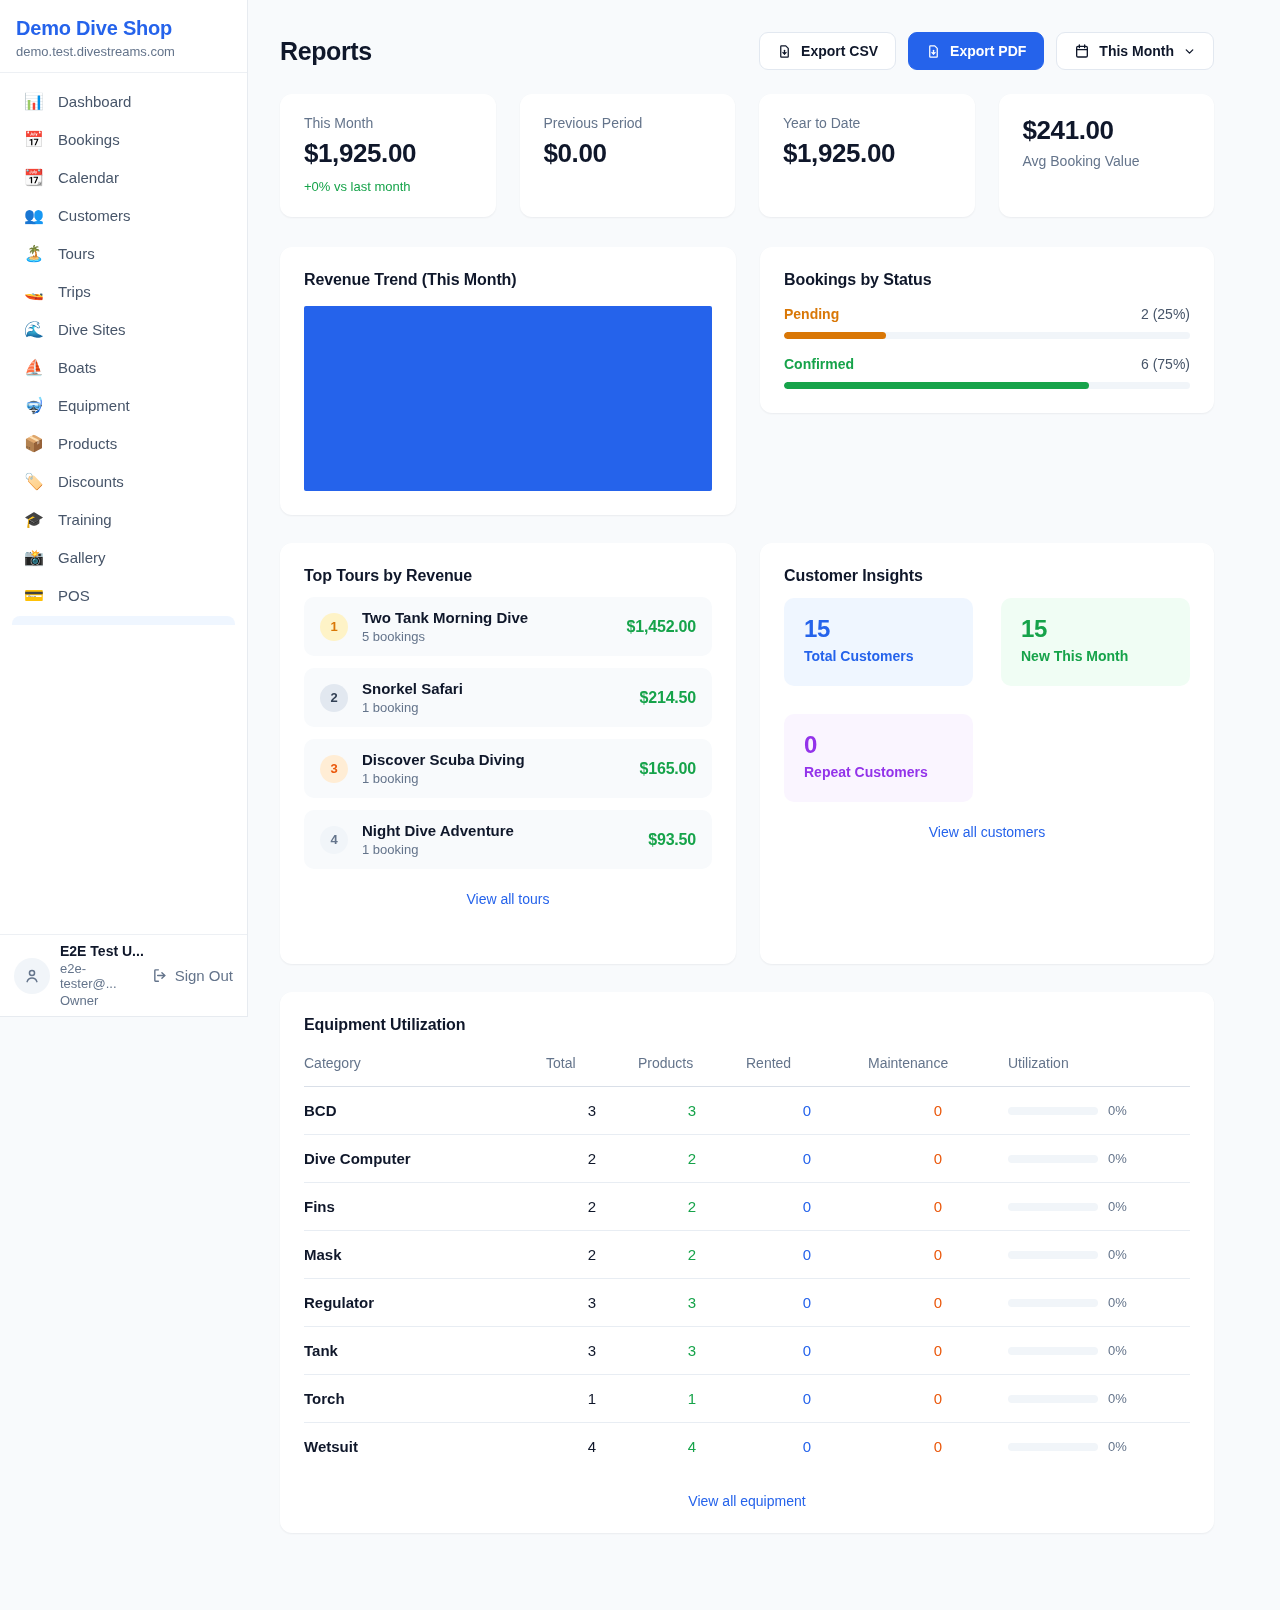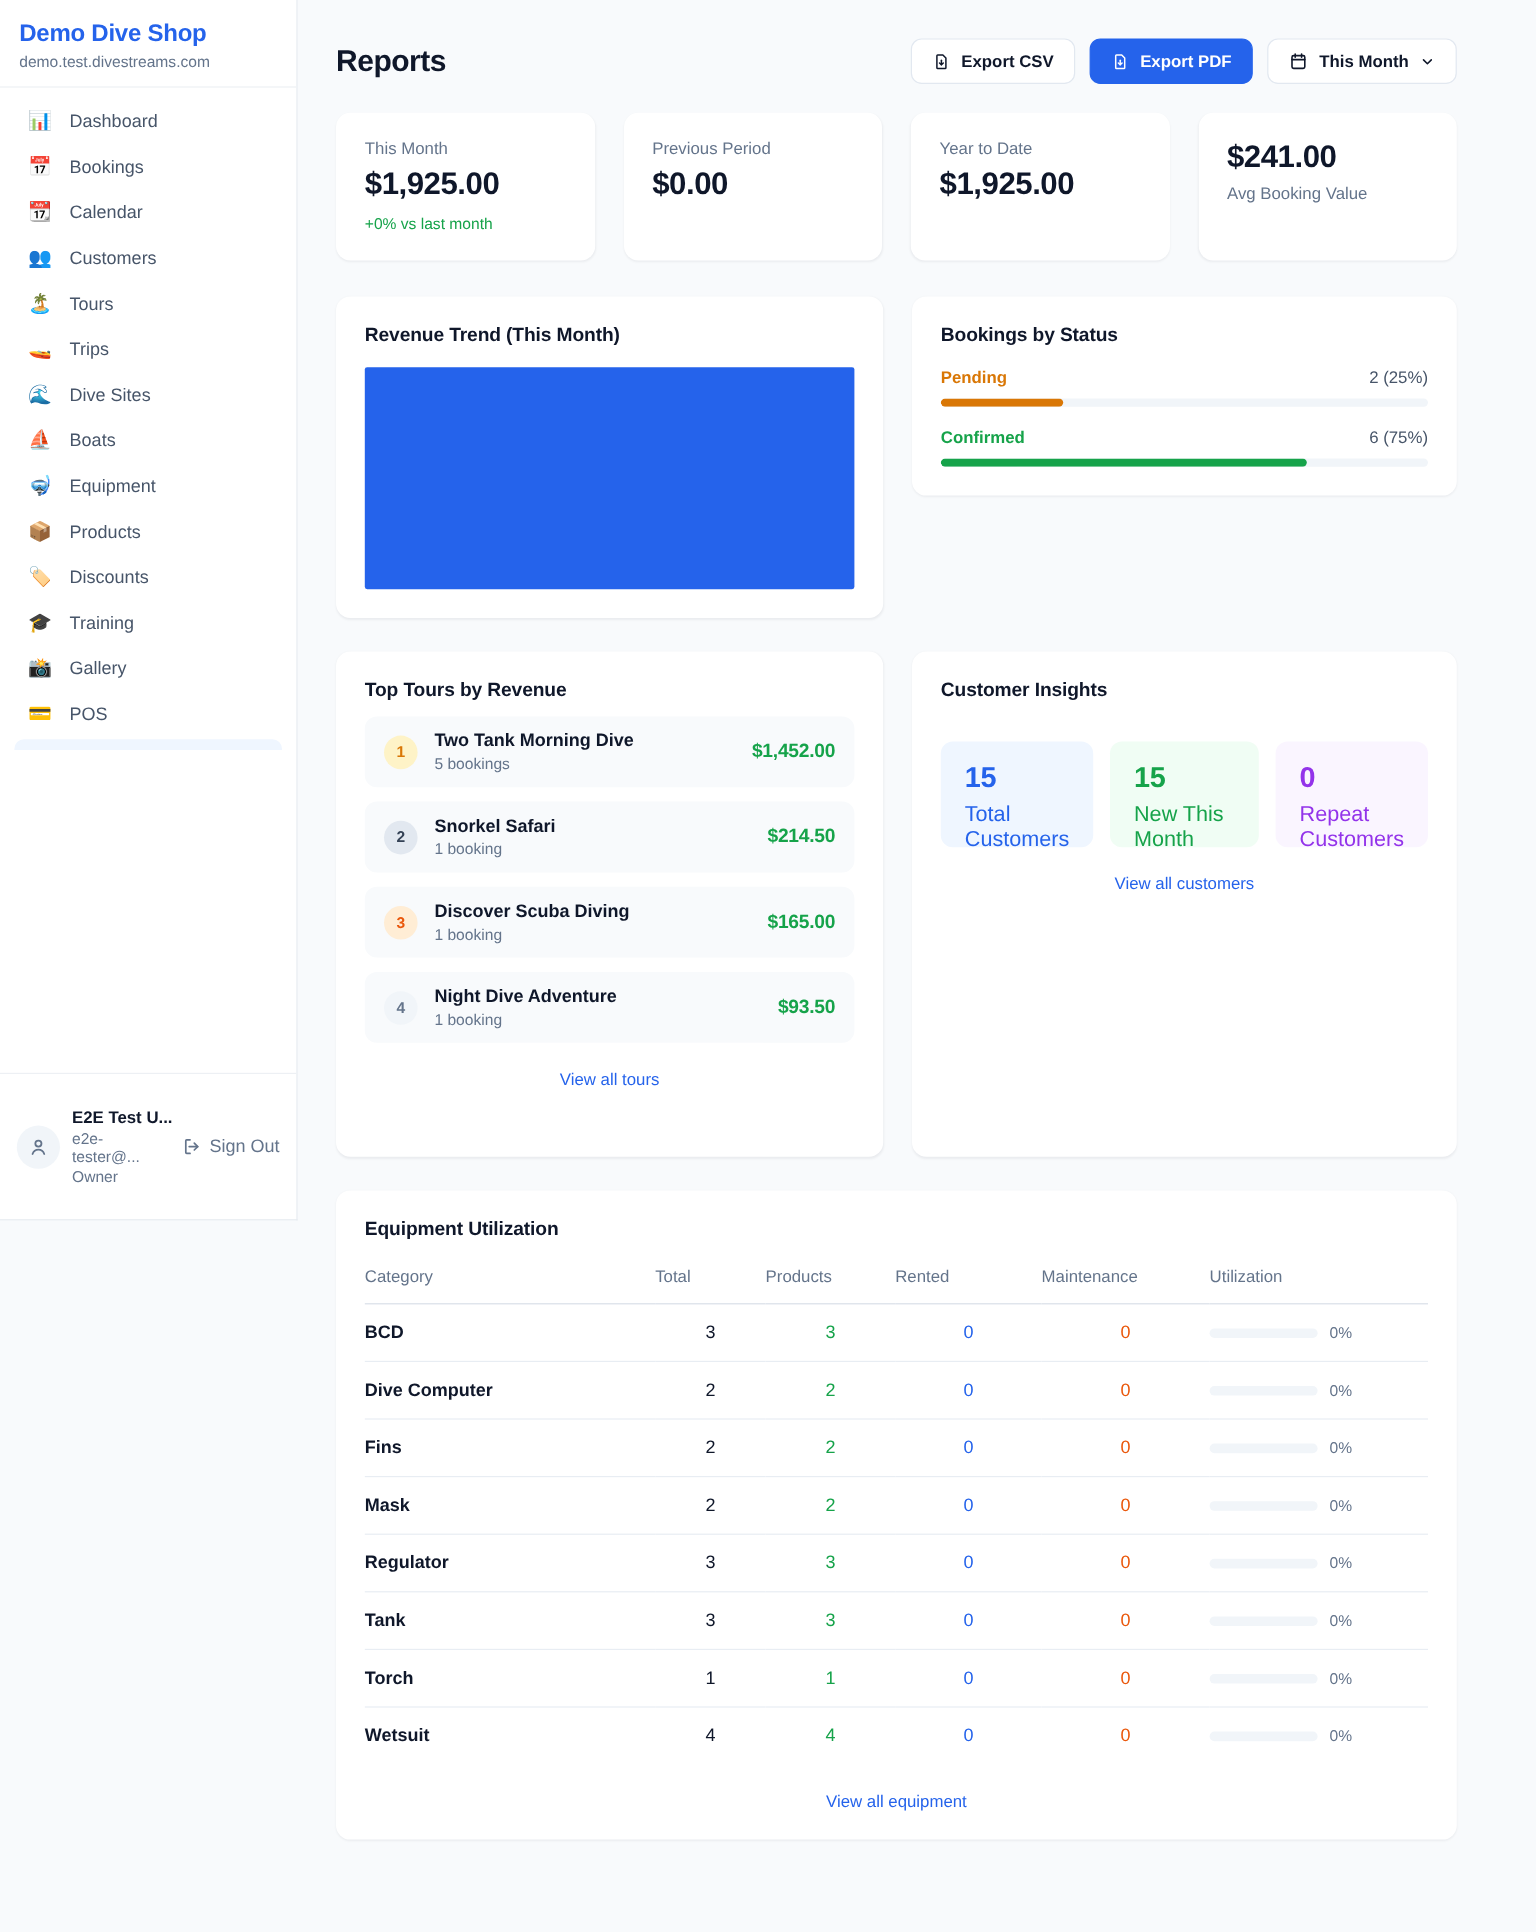--- a/index.html
+++ b/index.html
@@ -11,21 +11,21 @@
              border-right:1px solid #e7ebf0; border-bottom:1px solid #e7ebf0;
              display:flex; flex-direction:column; }
   .brand { padding:17px 16px 13px; border-bottom:1px solid #edf0f4; }
   .brand-title { font-size:20px; font-weight:800; color:#2563eb; letter-spacing:-0.2px; }
   .brand-domain { font-size:13px; color:#64748b; margin-top:4px; }
   .nav { flex:1; padding:10px 12px 0; overflow:hidden; }
   .nav-item { display:flex; align-items:center; gap:14px; padding:10px 12px; border-radius:8px;
               color:#475569; font-size:15px; margin-bottom:1px; cursor:pointer; }
   .nav-icon { width:20px; text-align:center; font-size:16px; line-height:1; }
   .nav-sliver { height:9px; background:#eff6ff; border-radius:8px 8px 0 0; margin:2px 0 0; }
-  .user { border-top:1px solid #edf0f4; padding:28px 14px; display:flex; gap:10px; align-items:center; }
+  .user { border-top:1px solid #edf0f4; padding:8px 14px; display:flex; gap:10px; align-items:center; }
   .avatar { width:36px; height:36px; border-radius:50%; background:#f1f5f9; flex:none;
             display:flex; align-items:center; justify-content:center; color:#64748b; }
   .user-info { min-width:0; }
   .user-name { font-size:14px; font-weight:700; color:#0f172a; white-space:nowrap; }
   .user-email { font-size:13px; color:#64748b; margin-top:2px; }
   .user-role { font-size:13px; color:#64748b; margin-top:2px; }
   .signout { margin-left:auto; display:flex; align-items:center; gap:6px; color:#64748b;
              font-size:15px; cursor:pointer; flex:none; }
 
   
@@ -74,24 +74,24 @@
   .rank.r1 { background:#fef3c7; color:#d97706; }
   .rank.r2 { background:#e2e8f0; color:#334155; }
   .rank.r3 { background:#ffedd5; color:#ea580c; }
   .rank.r4 { background:#f1f5f9; color:#64748b; }
   .tour-name { font-size:15px; font-weight:700; color:#0f172a; }
   .tour-sub { font-size:13px; color:#64748b; margin-top:3px; }
   .tour-amt { margin-left:auto; font-size:16px; font-weight:700; color:#16a34a; letter-spacing:-0.2px; }
   .link { display:block; width:100%; text-align:center; color:#2563eb; font-size:14px;
           margin-top:22px; background:none; border:none; cursor:pointer; font-family:inherit; }
 
-  .tiles { display:grid; grid-template-columns:1fr 1fr 1fr; gap:14px; margin-top:33px; }
+  .tiles { display:grid; grid-template-columns:1fr 1fr; gap:28px; margin-top:13px; }
   .tile { border-radius:10px; padding:17px 20px; height:88px; }
   .tile-value { font-size:24px; font-weight:800; letter-spacing:-0.3px; }
-  .tile-label { font-size:18px; font-weight:400; margin-top:5px; }
+  .tile-label { font-size:14px; font-weight:700; margin-top:5px; }
   .tile.blue   { background:#eff6ff; color:#2563eb; }
   .tile.green  { background:#f0fdf4; color:#16a34a; }
   .tile.purple { background:#faf5ff; color:#9333ea; }
   .tile.orange { background:#ffeedb; color:#ea580c; }
 
   .equip { margin-top:28px; padding:24px; }
   table { width:100%; border-collapse:collapse; margin-top:13px; }
   th { font-size:14px; color:#64748b; font-weight:500; text-align:left; padding:8px 0 15px; border-bottom:1px solid #d9dfe8; }
   th.left { text-align:left; }
   td { height:48px; border-bottom:1px solid #e8edf3; font-size:15px; text-align:center; color:#0f172a; }

